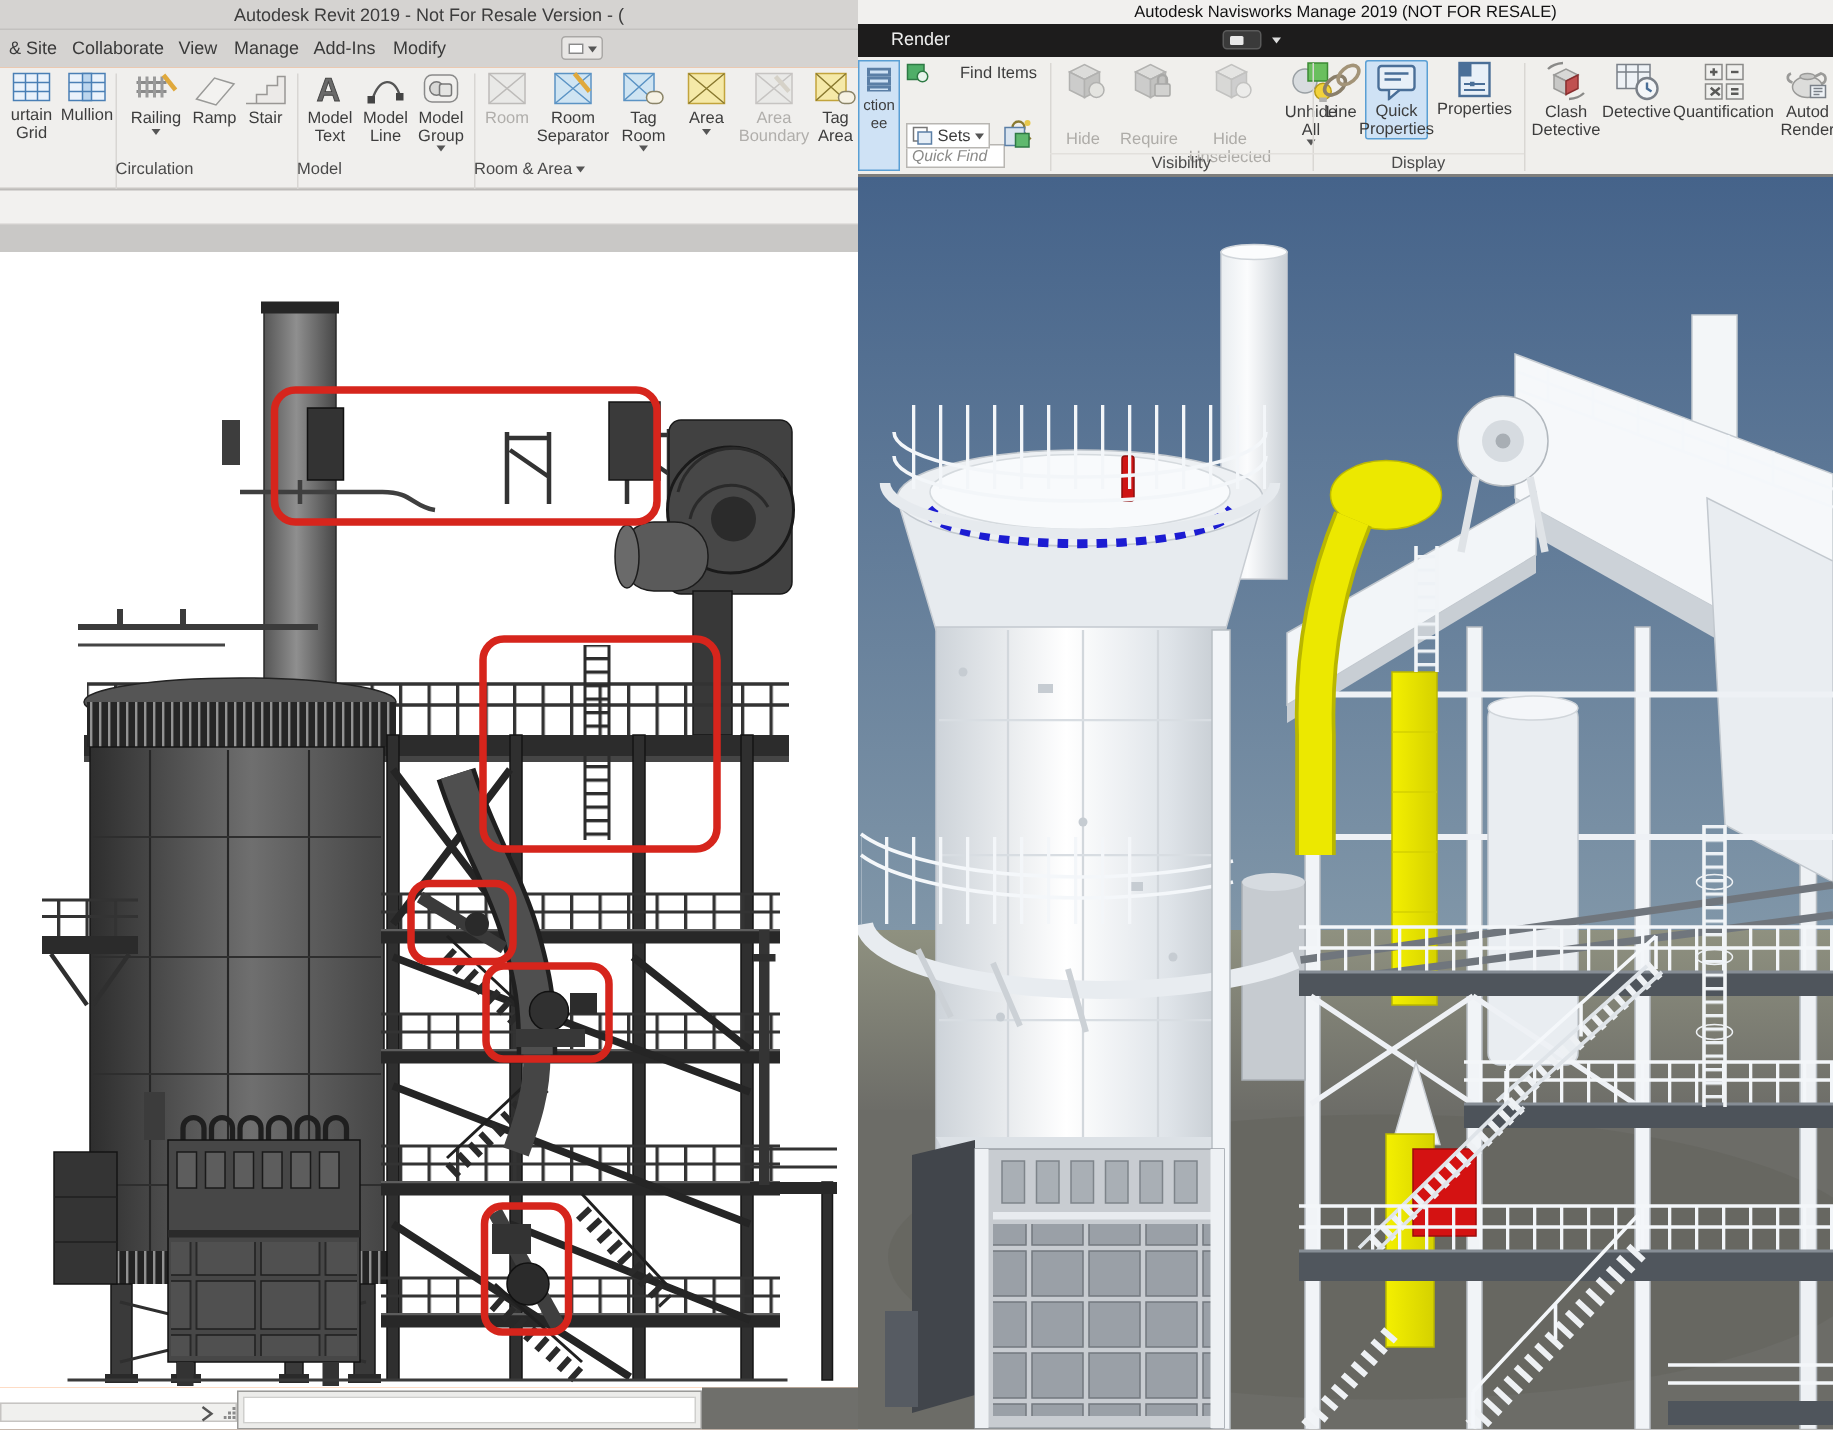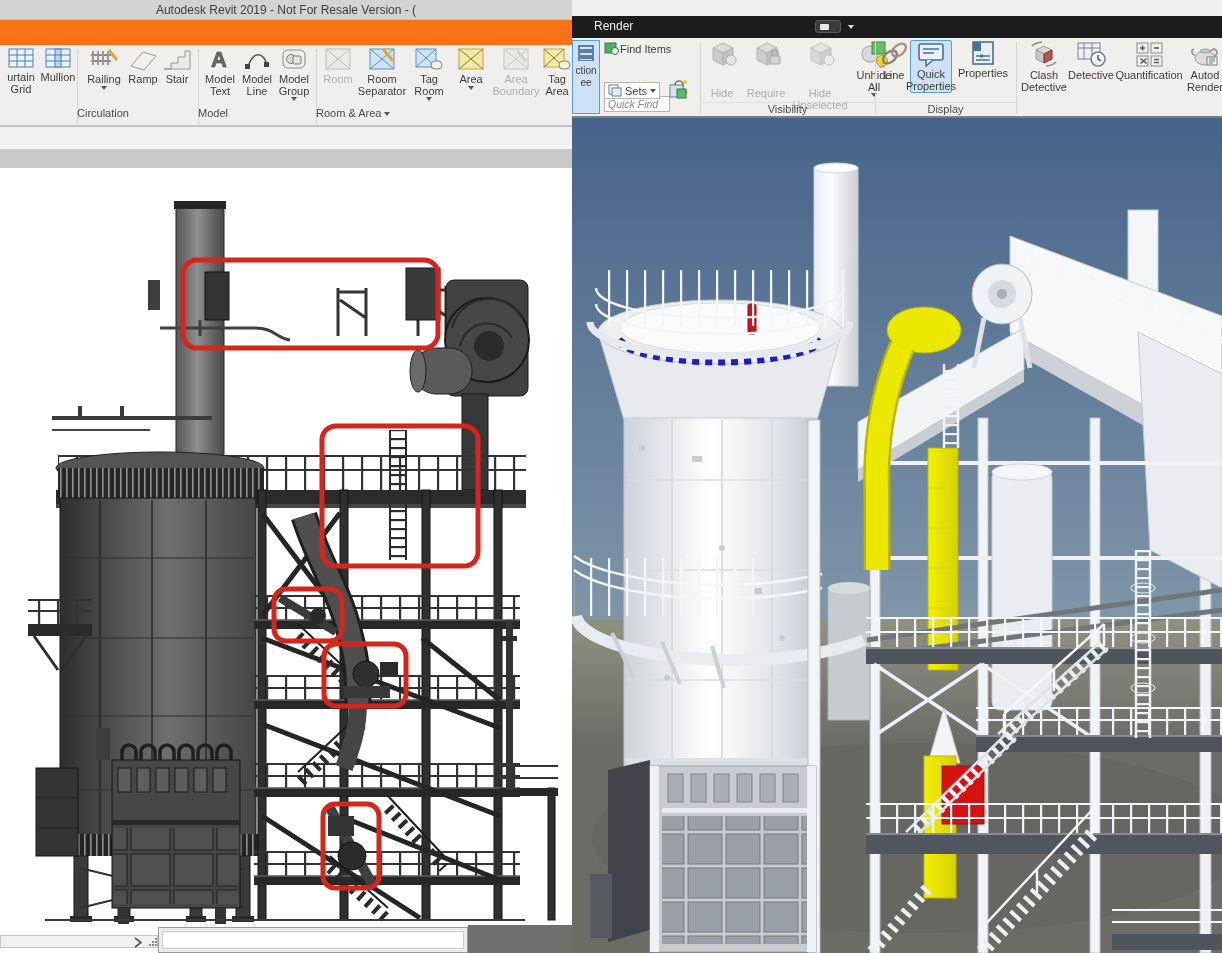--- a/index.html
+++ b/index.html
@@ -58,20 +58,32 @@
 <body>
 
 <div class="screen">
 
   <div class="abs revit">
 
     <div class="abs rv-title">
       <span>Autodesk Revit 2019 - Not For Resale Version - (</span>
     </div>
 
+    <div class="abs rv-tabs">
+      <span class="rv-tab" style="left:0">&amp; Site</span>
+      <span class="rv-tab" style="left:42px">Collaborate</span>
+      <span class="rv-tab" style="left:113px">View</span>
+      <span class="rv-tab" style="left:150px">Manage</span>
+      <span class="rv-tab" style="left:203px">Add-Ins</span>
+      <span class="rv-tab" style="left:256px">Modify</span>
+      <span class="rv-appbtn">
+          <span class="sq"></span>
+          <span class="caret" style="position:absolute;right:3px;top:6px"></span>
+        </span>
+    </div>
 
     <div class="abs rv-ribbon">
 
       <div class="rbig" style="left:2px;width:38px">
         <svg width="26" height="22">
             <rect x="1" y="2" width="24" height="18" fill="#eaf2fb" stroke="#4a7fb5"></rect>
             <path d="M9,2V20M17,2V20M1,8H25M1,14H25" stroke="#4a7fb5" fill="none"></path>
           </svg>
         <div class="lbl">urtain
 Grid</div>
@@ -396,20 +408,23 @@
           </svg>
       </div>
       <div class="rv-statusbox">
           <div class="inner"></div>
         </div>
       <div class="rv-darkfill"></div>
     </div>
   </div>
 
   <div class="abs navw">
+    <div class="abs nw-title">
+      <span>Autodesk Navisworks Manage 2019 (NOT FOR RESALE)</span>
+    </div>
     <div class="abs nw-band">
       <span class="mi">Render</span>
       <span class="nw-appbtn">
           <span class="sq"></span>
         </span>
       <span class="caret" style="position:absolute;left:276px;top:9px;border-top-color:#ddd"></span>
     </div>
 
     <div class="abs nw-ribbon">
 
@@ -423,21 +438,21 @@
           </svg>
         <div class="lbl">ction
 ee</div>
       </div>
 
       <div class="nrow" style="left:32px;top:4px">
         <svg width="16" height="14">
             <rect x="1" y="1" width="11" height="10" fill="#4fae68" stroke="#2e7a44"></rect>
             <circle cx="11" cy="9" r="3.5" fill="#e8f4ec" stroke="#2e7a44"></circle>
           </svg>
-        <span style="margin-left:0">Find Items</span>
+        <span style="margin-left:20px">Find Items</span>
       </div>
       <div class="nrow" style="left:32px;top:23px">
         <input class="qf" placeholder="Quick Find" style="">
         <svg width="16" height="15" style="margin-left:3px">
             <circle cx="6" cy="6" r="4" fill="none" stroke="#8a7a30" stroke-width="1.6"></circle>
             <path d="M9,9 L14,14" stroke="#8a7a30" stroke-width="2"></path>
             <circle cx="12" cy="3" r="2" fill="#e8c84a"></circle>
           </svg>
       </div>
       <div class="nrow" style="left:32px;top:44px">

